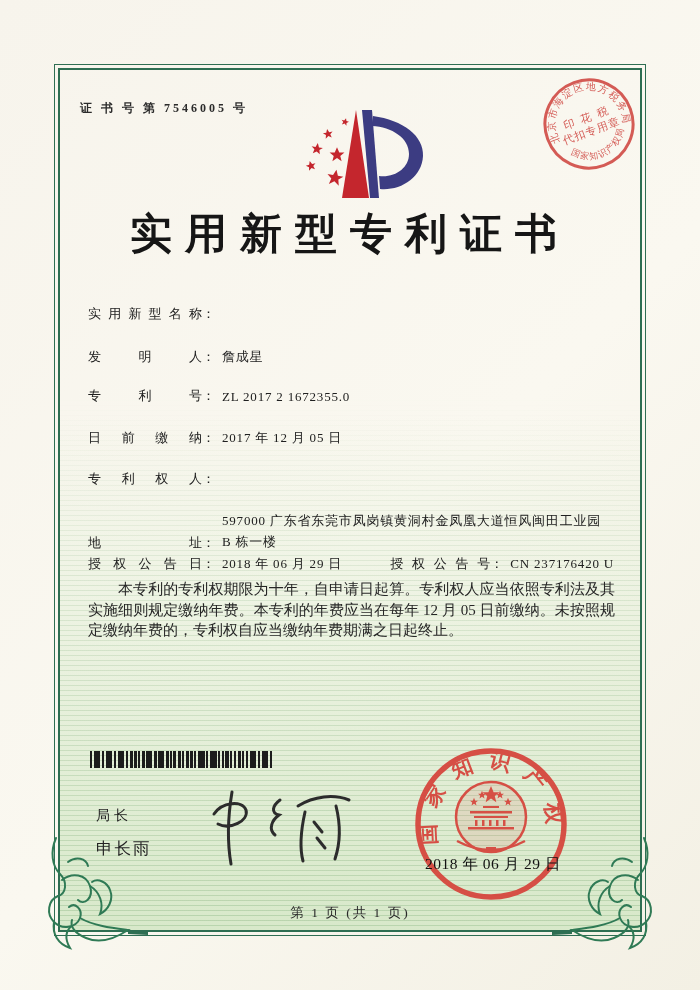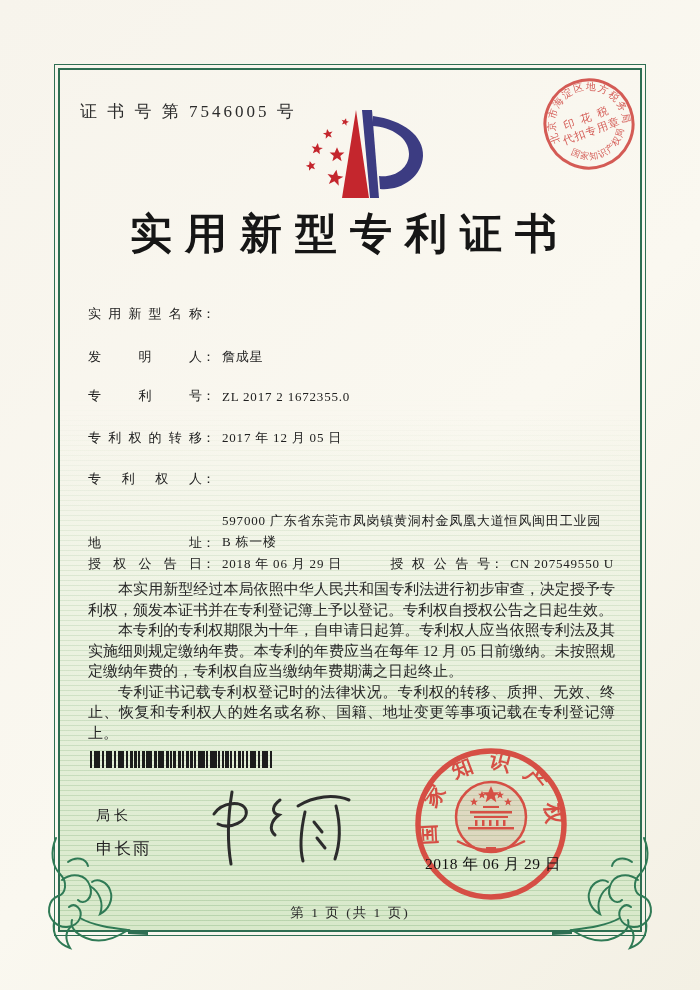--- a/index.html
+++ b/index.html
@@ -20,21 +20,21 @@
             rgba(236,244,229,0) 0%,rgba(236,244,229,0) 40%,
             rgba(228,240,217,.55) 62%,rgba(214,232,200,.95) 100%);}
   .waves::after{content:'';position:absolute;inset:0;
          background:repeating-linear-gradient(to bottom,
             rgba(105,160,100,.28) 0 1px,rgba(255,255,255,0) 1px 5px);
          -webkit-mask-image:linear-gradient(to bottom,transparent 0 38%,rgba(0,0,0,.55) 60%,#000 100%);
          mask-image:linear-gradient(to bottom,transparent 0 38%,rgba(0,0,0,.55) 60%,#000 100%);}
 
   .abs{position:absolute;z-index:4;}
 
-  .cert-no{left:80px;top:100px;font-size:17px;letter-spacing:3px;color:#2b2b2b;}
+  .cert-no{left:80px;top:100px;font-size:12px;letter-spacing:3px;color:#2b2b2b;font-weight:bold;}
 
   .logo{left:281px;top:108px;}
 
   .title{left:0;top:206px;width:700px;text-align:center;
          font-size:42px;font-weight:bold;color:#161616;letter-spacing:13px;}
 
   
   .f-row{left:88px;width:526px;height:24px;font-size:13px;color:#202020;
          display:flex;align-items:flex-end;}
   .f-label{display:inline-block;width:114px;text-align:justify;text-align-last:justify;
@@ -153,48 +153,46 @@
     <span class="f-label">发明人</span>
       <span class="f-colon">：</span>
       <span class="f-value">詹成星</span>
   </div>
   <div class="abs f-row" style="top:381px">
     <span class="f-label">专利号</span>
       <span class="f-colon">：</span>
       <span class="f-value">ZL 2017 2 1672355.0</span>
   </div>
   <div class="abs f-row" style="top:423px">
-    <span class="f-label">专利权的转移</span>
+    <span class="f-label">日前缴纳</span>
       <span class="f-colon">：</span>
       <span class="f-value">2017 年 12 月 05 日</span>
   </div>
   <div class="abs f-row" style="top:464px">
     <span class="f-label">专利权人</span>
       <span class="f-colon">：</span>
   </div>
   <div class="abs f-row" style="top:506px;height:46px">
     <span class="f-label">地址</span>
       <span class="f-colon">：</span>
       <span class="f-value wrap">597000 广东省东莞市凤岗镇黄洞村金凤凰大道恒风闽田工业园 B 栋一楼</span>
   </div>
   <div class="abs f-row" style="top:549px">
     <span class="f-label">授权公告日</span>
       <span class="f-colon">：</span>
       <span class="f-value">2018 年 06 月 29 日</span>
     <span class="f-right">
       <span class="f-label2">授权公告号</span>
         <span class="f-colon">：</span>
-        <span class="f-value">CN 207549550 U</span>
+        <span class="f-value">CN 237176420 U</span>
     </span>
   </div>
 
   <div class="abs paras">
-    <p>本实用新型经过本局依照中华人民共和国专利法进行初步审查，决定授予专利权，颁发本证书并在专利登记簿上予以登记。专利权自授权公告之日起生效。</p>
     <p>本专利的专利权期限为十年，自申请日起算。专利权人应当依照专利法及其实施细则规定缴纳年费。本专利的年费应当在每年 12 月 05 日前缴纳。未按照规定缴纳年费的，专利权自应当缴纳年费期满之日起终止。</p>
-    <p>专利证书记载专利权登记时的法律状况。专利权的转移、质押、无效、终止、恢复和专利权人的姓名或名称、国籍、地址变更等事项记载在专利登记簿上。</p>
   </div>
 
   <div class="abs barcode"></div>
 
   <div class="abs sig-title">局长</div>
   <div class="abs sig-name">申长雨</div>
   <svg class="abs signature" width="152" height="84" viewBox="0 0 152 84">
     <g stroke="#2c2c2c" stroke-width="3" fill="none" stroke-linecap="round">
       <path d="M30,6 C26,30 25,55 29,78"></path>
       <path d="M12,28 C20,16 40,14 44,24 C47,35 28,44 16,38"></path>

